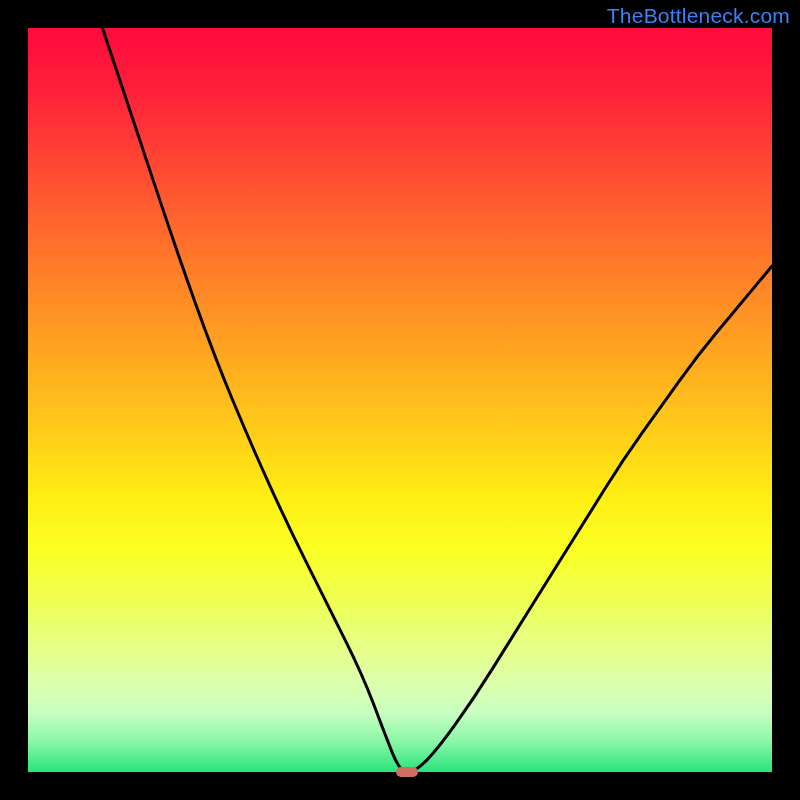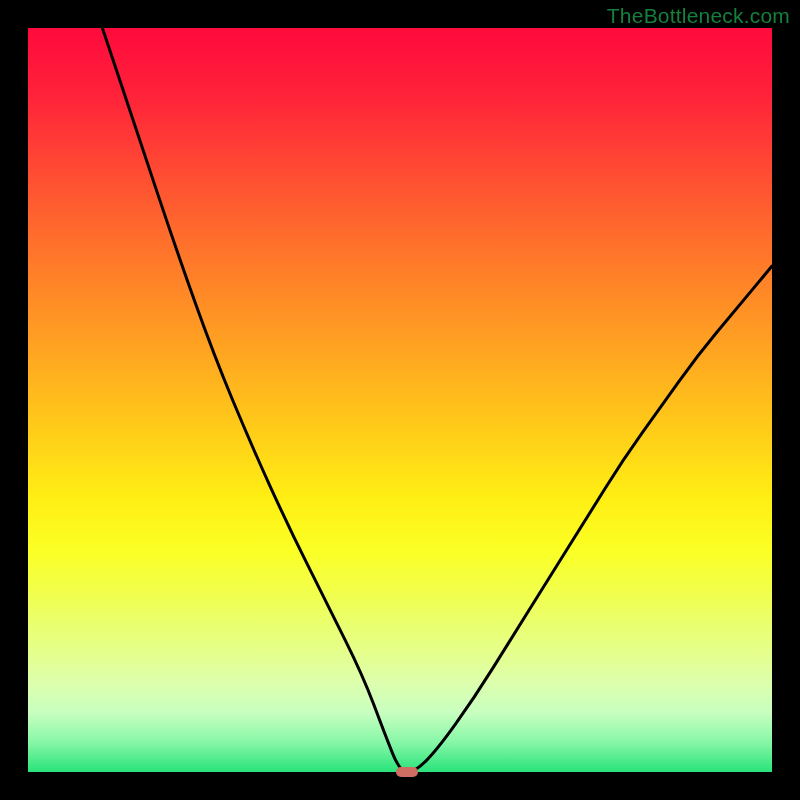--- a/index.html
+++ b/index.html
@@ -57,21 +57,21 @@
     width: 22px;
     height: 10px;
     background: #cf6d62;
     border-radius: 5px;
     transform: translate(-50%, -50%);
   }
   .watermark {
     position: absolute;
     top: 4px;
     right: 10px;
-    color: #15803d;
+    color: #3b82f6;
     font-size: 21px;
     font-weight: 500;
     letter-spacing: 0.2px;
   }
 </style>
 </head>
 <body>
 
 <div class="plot-area">
   <svg class="curve-svg" viewBox="0 0 744 744">

